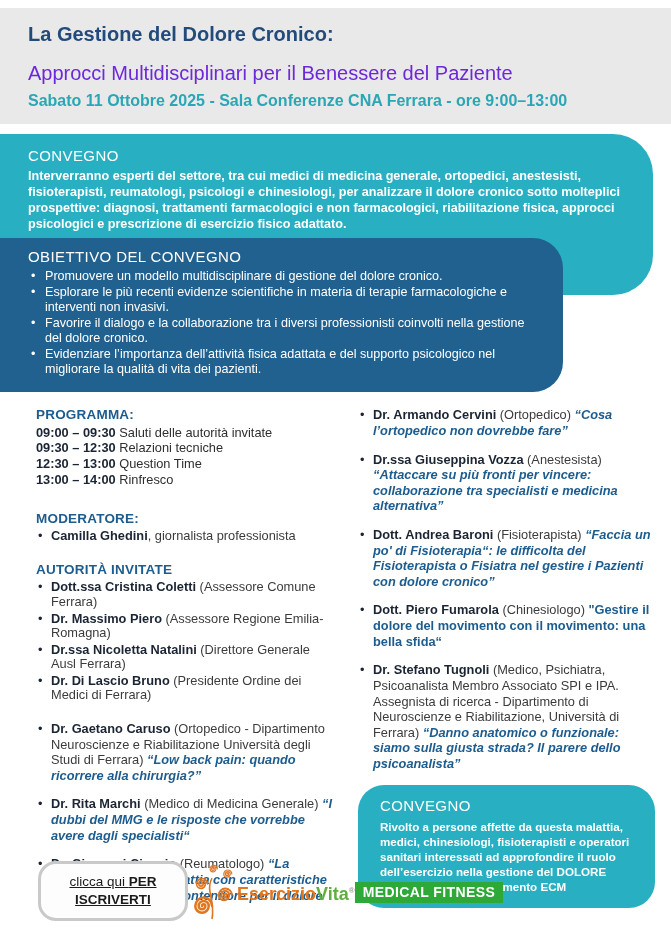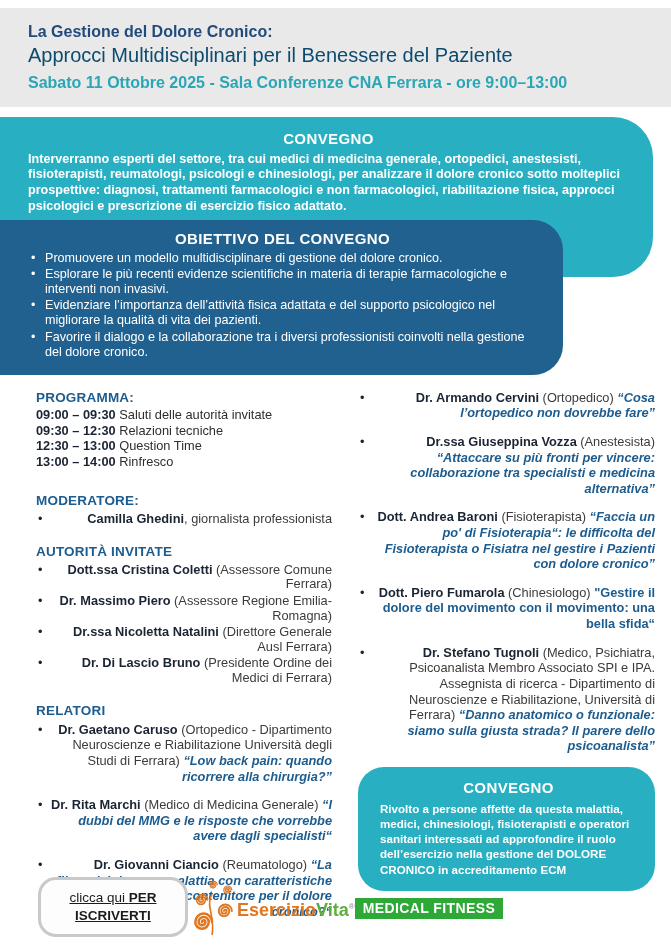--- a/index.html
+++ b/index.html
@@ -2,66 +2,66 @@
 <html><head>
 <meta charset="utf-8">
 <style>
   html,body{margin:0;padding:0;background:#ffffff;}
   .page{
     width:671px;height:949px;position:relative;overflow:hidden;background:#fff;
     font-family:"Liberation Sans", sans-serif;color:#222;
   }
   
   .band{margin-top:8px;background:#e9e9e9;padding:15px 28px 14px 28px;}
-  .t1{font-size:16px;font-weight:700;color:#224b7c;line-height:1.15;}
-  .t2{font-size:20px;font-weight:400;color:#0c4a6e;line-height:1.15;margin-top:3px;}
+  .t1{font-size:20px;font-weight:700;color:#224b7c;line-height:1.15;}
+  .t2{font-size:20px;font-weight:400;color:#6d28d9;line-height:1.15;margin-top:16px;}
   .t3{font-size:16px;font-weight:700;color:#2aa6b5;line-height:1.2;margin-top:6px;}
   
   .teal-box{
     background:#28b0c2;width:653px;box-sizing:border-box;margin-top:10px;
     border-radius:0 40px 40px 0;padding:13px 24px 62px 28px;color:#fff;
   }
-  .box-title{font-size:15px;font-weight:700;letter-spacing:.4px;text-align:center;}
+  .box-title{font-size:15px;font-weight:400;letter-spacing:.4px;}
   .teal-body{margin:5px 0 0 0;font-size:12.6px;font-weight:700;line-height:1.26;}
   
   .dark-box{
     position:relative;background:#20618f;width:563px;box-sizing:border-box;
     margin-top:-57px;border-radius:0 30px 30px 0;padding:10px 26px 14px 28px;color:#fff;
   }
   .dark-box ul{margin:4px 0 0 0;padding:0;list-style:none;}
   .dark-box li{position:relative;padding-left:17px;font-size:12.6px;line-height:1.2;margin-bottom:1px;}
   .dark-box li::before{content:"•";position:absolute;left:3px;top:0;color:#fff;}
   
   .columns{display:flex;gap:26px;padding:15px 16px 0 36px;}
   .col-left{flex:0 0 296px;font-size:12.8px;line-height:1.14;}
   .col-right{flex:1;font-size:12.8px;line-height:1.22;}
   h3{margin:0 0 3px 0;font-size:13.5px;font-weight:700;color:#1d5c8e;letter-spacing:.2px;}
   .sec{margin-bottom:24px;}
   .sec.tight{margin-bottom:18px;}
   .sec.last{margin-bottom:0;}
   .prog-row{margin-bottom:1px;color:#2e2e2e;}
   .tm{font-weight:700;color:#1a2433;}
   ul.plain{margin:0;padding:0;list-style:none;}
-  ul.plain li{position:relative;padding-left:15px;margin-bottom:2px;color:#3b3b3b;text-align:right;}
+  ul.plain li{position:relative;padding-left:15px;margin-bottom:2px;color:#3b3b3b;}
   ul.plain li::before{content:"•";position:absolute;left:2px;top:0;color:#1a2433;}
   ul.spaced li{margin-bottom:13px;line-height:1.22;}
   .nm{font-weight:700;color:#1a2433;font-style:normal;}
   .rl{color:#3b3b3b;}
   .q{color:#1d5c8e;font-weight:700;font-style:italic;}
   .q.upright{font-style:normal;}
   
   .teal-box2{
     background:#28b0c2;border-radius:26px;padding:12px 18px 14px 22px;color:#fff;
     margin-top:2px;box-sizing:border-box;
   }
   .teal-box2 .box-title{font-size:15px;}
   .teal-body2{margin:4px 0 0 0;font-size:11.6px;font-weight:700;line-height:1.3;}
   
   .footer{
-    position:absolute;left:38px;right:18px;bottom:12px;
+    position:absolute;left:38px;right:18px;bottom:28px;
     display:flex;align-items:center;
   }
   .register{
     flex:0 0 150px;box-sizing:border-box;display:block;cursor:pointer;
     border:3px solid #c9c9c9;border-radius:18px;background:#fdfdfd;
     padding:9px 10px;text-align:center;font-size:13.5px;color:#1b1b1b;line-height:1.35;
     text-decoration:none;
   }
   .register .u{text-decoration:underline;}
   .register b.u{font-weight:700;}
@@ -91,22 +91,22 @@
   <section class="teal-box">
     <div class="box-title">CONVEGNO</div>
     <p class="teal-body">Interverranno esperti del settore, tra cui medici di medicina generale, ortopedici, anestesisti, fisioterapisti, reumatologi, psicologi e chinesiologi, per analizzare il dolore cronico sotto molteplici prospettive: diagnosi, trattamenti farmacologici e non farmacologici, riabilitazione fisica, approcci psicologici e prescrizione di esercizio fisico adattato.</p>
   </section>
 
   <section class="dark-box">
     <div class="box-title">OBIETTIVO DEL CONVEGNO</div>
     <ul>
       <li>Promuovere un modello multidisciplinare di gestione del dolore cronico.</li>
       <li>Esplorare le più recenti evidenze scientifiche in materia di terapie farmacologiche e interventi non invasivi.</li>
+      <li>Favorire il dialogo e la collaborazione tra i diversi professionisti coinvolti nella gestione del dolore cronico.</li>
       <li>Evidenziare l’importanza dell’attività fisica adattata e del supporto psicologico nel migliorare la qualità di vita dei pazienti.</li>
-      <li>Favorire il dialogo e la collaborazione tra i diversi professionisti coinvolti nella gestione del dolore cronico.</li>
     </ul>
   </section>
 
   <div class="columns">
 
     <div class="col-left">
       <div class="sec">
         <h3>PROGRAMMA:</h3>
         <div class="prog-row"><b class="tm">09:00 – 09:30</b> <span>Saluti delle autorità invitate</span></div>
         <div class="prog-row"><b class="tm">09:30 – 12:30</b> <span>Relazioni tecniche</span></div>
@@ -125,21 +125,20 @@
         <h3>AUTORITÀ INVITATE</h3>
         <ul class="plain">
           <li><b class="nm">Dott.ssa Cristina Coletti</b><span class="rl"> (Assessore Comune Ferrara)</span></li>
           <li><b class="nm">Dr. Massimo Piero</b><span class="rl"> (Assessore Regione Emilia-Romagna)</span></li>
           <li><b class="nm">Dr.ssa Nicoletta Natalini</b><span class="rl"> (Direttore Generale Ausl Ferrara)</span></li>
           <li><b class="nm">Dr. Di Lascio Bruno</b><span class="rl"> (Presidente Ordine dei Medici di Ferrara)</span></li>
         </ul>
       </div>
 
       <div class="sec last">
-        <h3>RELATORI</h3>
         <ul class="plain spaced">
           <li><b class="nm">Dr. Gaetano Caruso</b><span class="rl"> (Ortopedico - Dipartimento Neuroscienze e Riabilitazione Università degli Studi di Ferrara) </span><i class="q">“Low back pain: quando ricorrere alla chirurgia?”</i></li>
           <li><b class="nm">Dr. Rita Marchi</b><span class="rl"> (Medico di Medicina Generale) </span><i class="q">“I dubbi del MMG e le risposte che vorrebbe avere dagli specialisti“</i></li>
           <li><b class="nm">Dr. Giovanni Ciancio</b><span class="rl"> (Reumatologo) </span><i class="q">“La fibromialgia : una malattia con caratteristiche precisa o un grande contenitore per il dolore cronico?“</i></li>
         </ul>
       </div>
     </div>
 
     <div class="col-right">
       <ul class="plain spaced">

